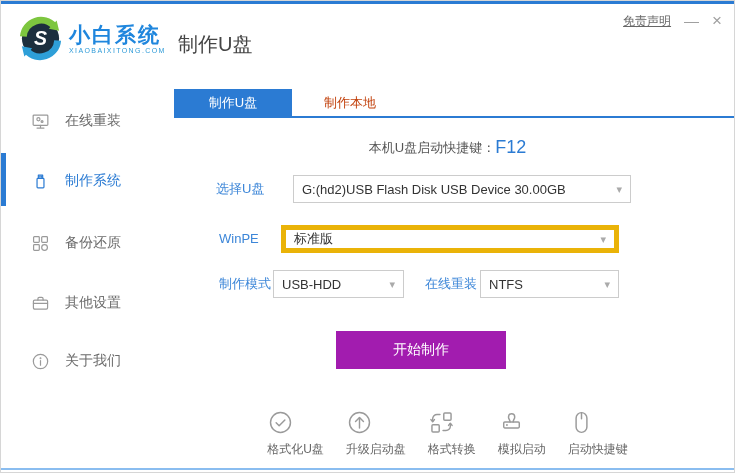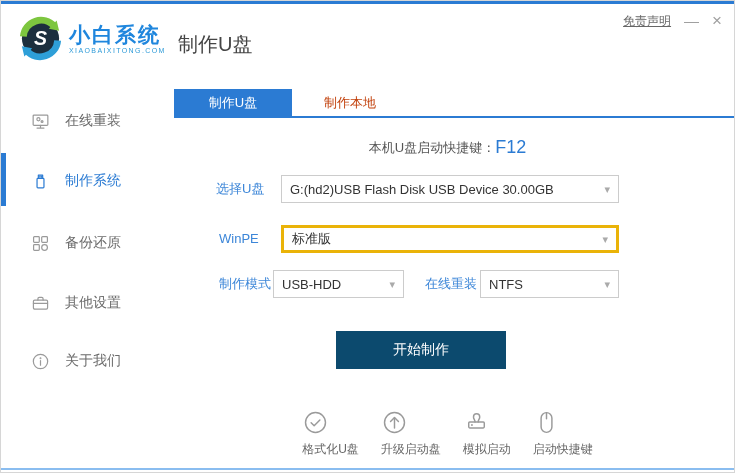--- a/index.html
+++ b/index.html
@@ -43,32 +43,32 @@
   
   .hotkey{position:absolute;top:136px;left:173px;width:547px;text-align:center;font-size:13px;color:#555;}
   .hotkey .f12{font-size:18px;color:#2b7bd3;vertical-align:-1px;}
 
   
   .f-label{position:absolute;font-size:13px;color:#3c86d8;line-height:28px;height:28px;}
   .dd{position:absolute;height:28px;border:1px solid #ccc;background:#fff;display:flex;
       align-items:center;padding:0 8px;cursor:pointer;}
   .dd .val{font-size:13px;color:#333;flex:1;white-space:nowrap;overflow:hidden;}
   .dd .caret{color:#aaa;font-size:11px;margin-left:6px;}
-  .dd-focus{border:3px solid #eab308;justify-content:space-between;}
+  .dd-focus{border:5px solid #eab308;justify-content:space-between;}
 
   .lbl-usb{top:174px;left:215px;}
-  .dd-usb{top:174px;left:280px;width:338px;}
+  .dd-usb{top:174px;left:292px;width:338px;}
   .lbl-winpe{top:224px;left:218px;}
   .dd-winpe{top:224px;left:280px;width:338px;}
   .lbl-mode{top:269px;left:218px;}
   .dd-mode{top:269px;left:272px;width:131px;}
   .lbl-part{top:269px;left:424px;}
   .dd-part{top:269px;left:479px;width:139px;}
 
-  .start-btn{position:absolute;top:330px;left:335px;width:170px;height:38px;background:#0c4a6e;
+  .start-btn{position:absolute;top:330px;left:335px;width:170px;height:38px;background:#a21caf;
       color:#fff;font-size:14px;border:none;cursor:pointer;display:flex;align-items:center;justify-content:center;
       font-family:inherit;}
 
   
   .tools{position:absolute;top:408px;left:173px;width:547px;display:flex;justify-content:center;gap:22px;}
   .tool{display:flex;flex-direction:column;gap:5px;cursor:pointer;}
   .tool .tlbl{font-size:12px;color:#666;white-space:nowrap;}
   .ticon{width:27px;height:27px;}
 
   svg.stroke{fill:none;stroke:#9a9a9a;stroke-width:1.4;stroke-linecap:round;stroke-linejoin:round;}
@@ -198,20 +198,31 @@
     <div class="tool">
       <svg class="ticon stroke" viewBox="0 0 26 26">
         <circle cx="13" cy="13" r="9.6"></circle>
         <path d="M13 18.2 V8.6"></path>
           <path d="M9.2 12 13 8.2 16.8 12"></path>
       </svg>
       <span class="tlbl">升级启动盘</span>
     </div>
     <div class="tool">
       <svg class="ticon stroke" viewBox="0 0 26 26">
+        <rect x="15.2" y="3.8" width="7" height="7" rx="1"></rect>
+        <rect x="3.8" y="15.2" width="7" height="7" rx="1"></rect>
+        <path d="M11.5 5.2 H8.7 A4.2 4.2 0 0 0 4.5 9.4 v2.4"></path>
+        <path d="M2.8 10.2 4.5 12.3 6.2 10.2"></path>
+        <path d="M14.5 20.8 h2.8 a4.2 4.2 0 0 0 4.2-4.2 v-2.4"></path>
+        <path d="M19.8 15.8 21.5 13.7 23.2 15.8"></path>
+      </svg>
+      <span class="tlbl">格式转换</span>
+    </div>
+    <div class="tool">
+      <svg class="ticon stroke" viewBox="0 0 26 26">
         <path d="M11.6 12.6 c0-2.3-1.5-2.8-1.5-5 a3 3 0 1 1 6 0 c0 2.2-1.5 2.7-1.5 5"></path>
         <rect x="5.5" y="12.6" width="15" height="5.6" rx="1"></rect>
         <circle cx="8.6" cy="15.4" r="0.9" fill="#9a9a9a" stroke="none"></circle>
       </svg>
       <span class="tlbl">模拟启动</span>
     </div>
     <div class="tool">
       <svg class="ticon stroke" viewBox="0 0 26 26">
         <rect x="7.8" y="3.5" width="10.4" height="19" rx="5.2"></rect>
         <line x1="13" y1="3.5" x2="13" y2="9.5"></line>

